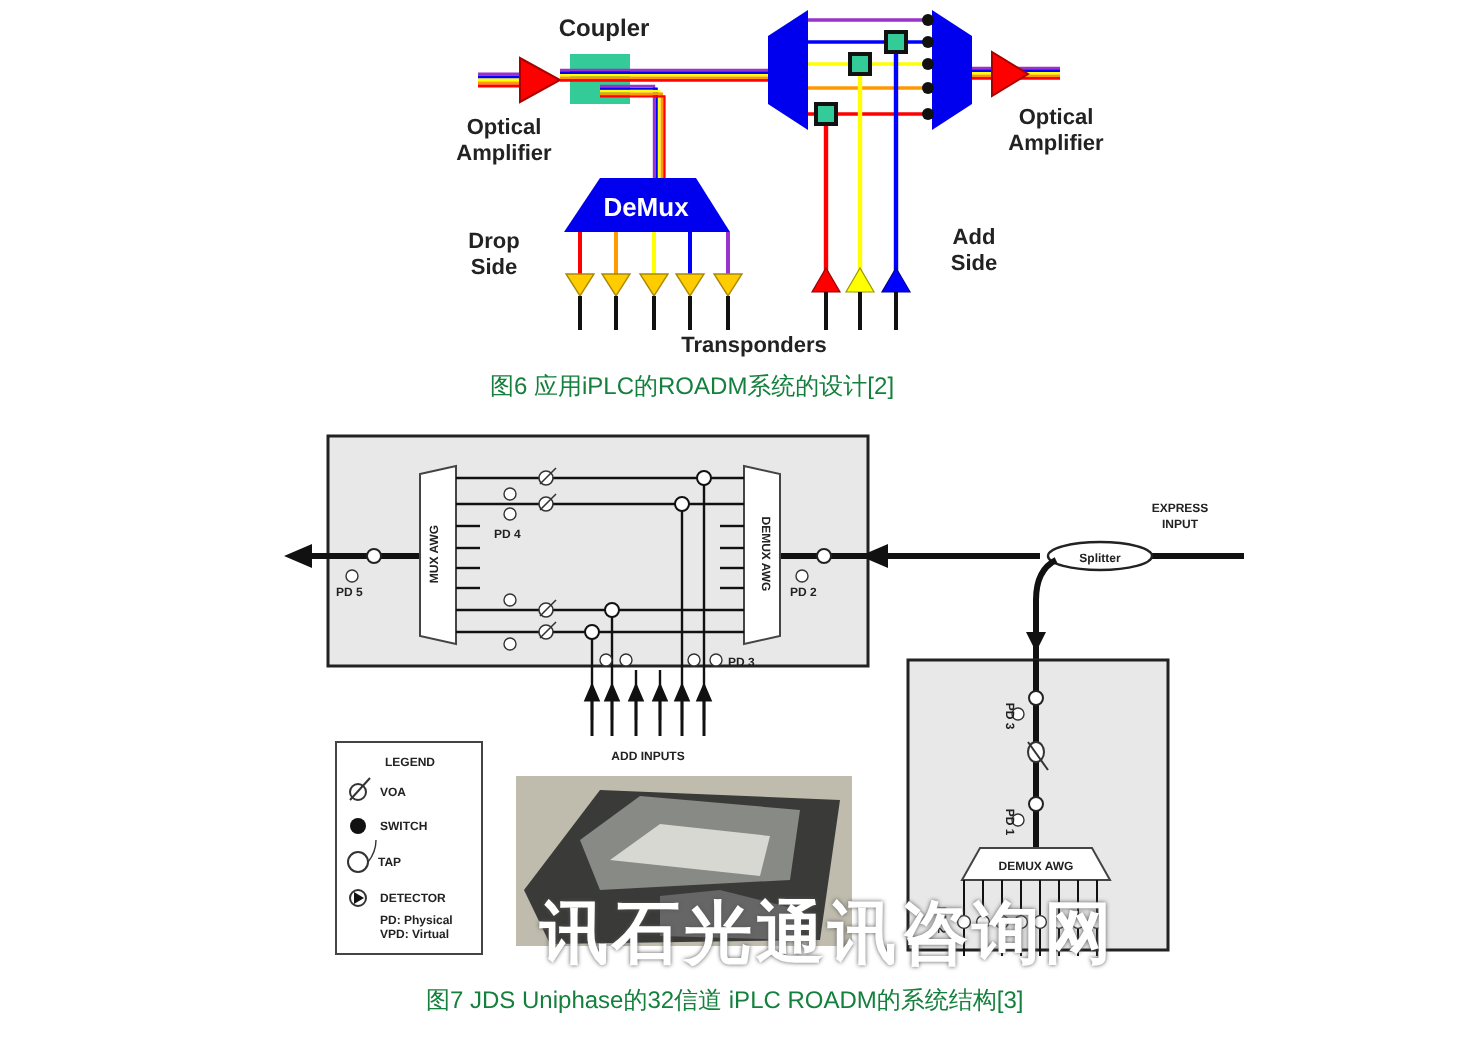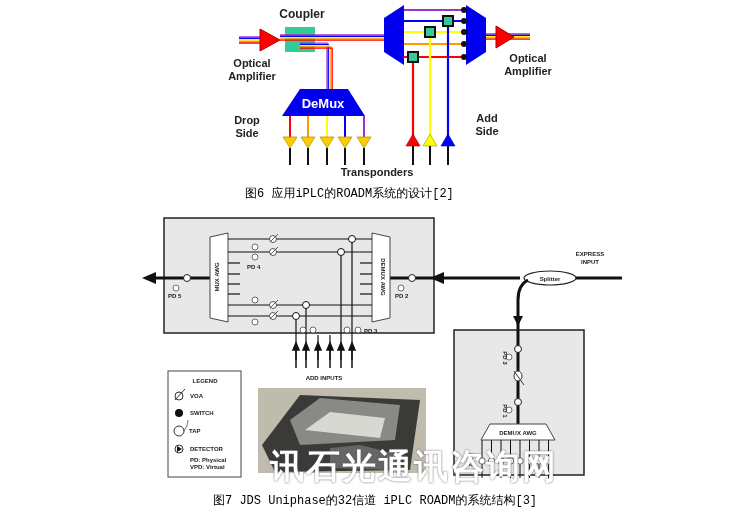--- a/index.html
+++ b/index.html
@@ -1,20 +1,20 @@
 <!DOCTYPE html>
 <html><head>
 <meta charset="utf-8">
 <style>
   html,body{margin:0;padding:0;background:#ffffff;}
   body{width:740px;height:520px;position:relative;overflow:hidden;font-family:"Liberation Sans",sans-serif;}
   svg{position:absolute;left:0;top:0;}
   .lbl{font-family:"Liberation Sans",sans-serif;font-weight:bold;fill:#222;}
   .small{font-family:"Liberation Sans",sans-serif;font-weight:bold;fill:#222;font-size:6px;}
-  .cap{position:absolute;font-family:Liberation Mono, monospace;font-size:12px;color:#000000;white-space:nowrap;}
+  .cap{position:absolute;font-family:Liberation Sans, sans-serif;font-size:12px;color:#15803d;white-space:nowrap;}
   .wm{position:absolute;font-family:Liberation Serif, serif;font-size:34px;color:#fff;font-weight:bold;white-space:nowrap;letter-spacing:2px;text-shadow:0 0 2px #555;}
 </style>
 </head>
 <body>
 
 <svg width="740" height="520" viewBox="0 0 740 520">
 
   <g>
 
     <g>

